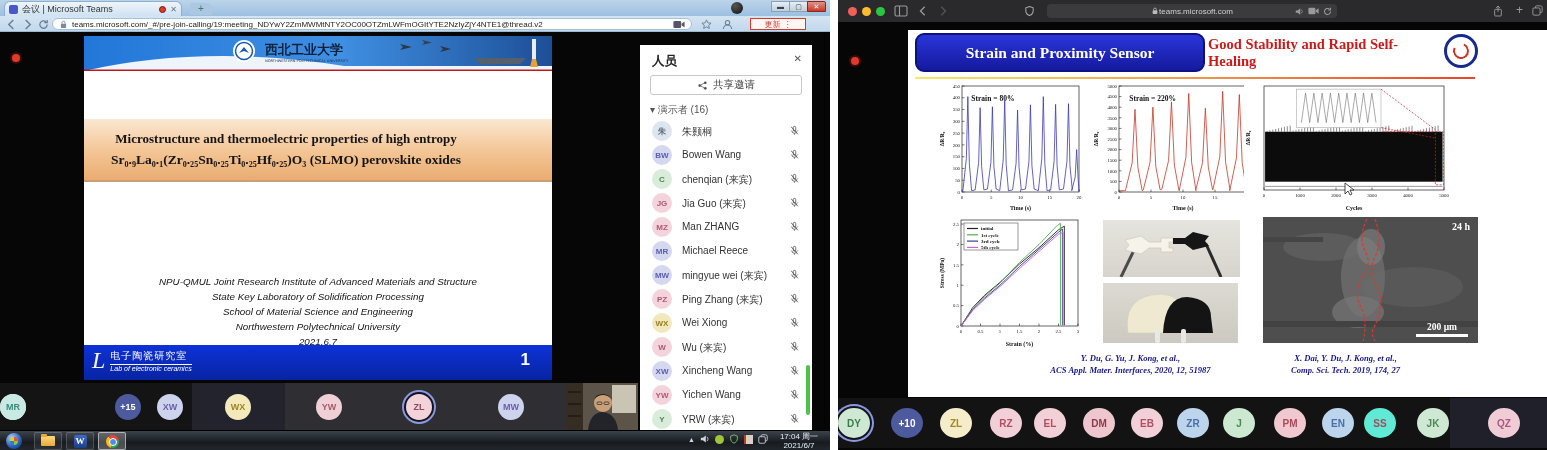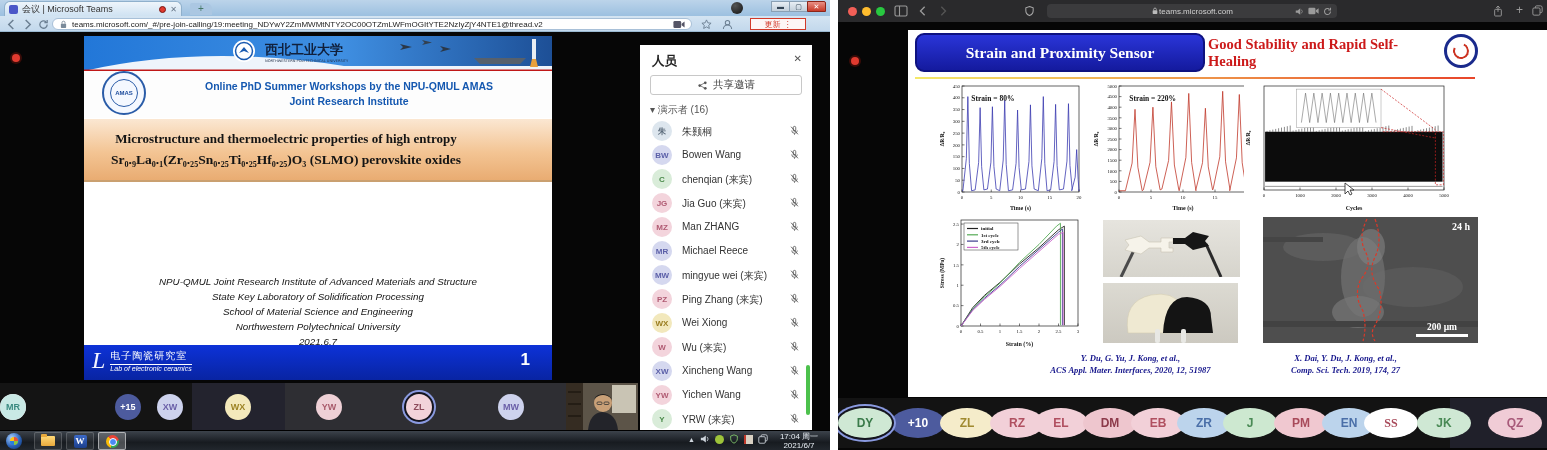--- a/index.html
+++ b/index.html
@@ -146,21 +146,21 @@
     background:radial-gradient(circle at 45% 35%,#7d7d7d,#4c4c4c 55%,#3c3c3c);}
   .semlabel{position:absolute;right:8px;top:4px;color:#fff;font-family:"Liberation Serif",serif;font-weight:bold;font-size:10px;}
   .semscale{position:absolute;right:10px;bottom:6px;color:#fff;font-family:"Liberation Serif",serif;font-weight:bold;font-size:9.5px;text-align:center;}
   .sembar{width:52px;height:3px;background:#fff;margin-top:2px;}
   .cit{position:absolute;top:322px;width:215px;text-align:center;color:#16168c;
     font-family:"Liberation Serif","DejaVu Serif",serif;font-weight:bold;font-style:italic;font-size:8.6px;line-height:12px;}
   .cursor{position:absolute;left:436px;top:152px;}
 
   .ravbar{position:absolute;left:0;top:376px;width:709px;height:50px;background:#131313;}
   .ravzone{position:absolute;left:612px;top:0;width:97px;height:50px;background:#20202a;}
-  #rwin .avatar{top:10px;width:54px;height:30px;font-size:12px;}
+  #rwin .avatar{top:10px;width:32px;height:30px;font-size:10px;}
   #rwin .avatar:nth-of-type(1){left:3px;}  #rwin .avatar:nth-of-type(2){left:53px;}
   #rwin .avatar:nth-of-type(3){left:102px;} #rwin .avatar:nth-of-type(4){left:152px;}
   #rwin .avatar:nth-of-type(5){left:196px;} #rwin .avatar:nth-of-type(6){left:245px;}
   #rwin .avatar:nth-of-type(7){left:293px;} #rwin .avatar:nth-of-type(8){left:339px;}
   #rwin .avatar:nth-of-type(9){left:385px;} #rwin .avatar:nth-of-type(10){left:436px;}
   #rwin .avatar:nth-of-type(11){left:484px;} #rwin .avatar:nth-of-type(12){left:526px;}
   #rwin .avatar:nth-of-type(13){left:579px;} #rwin .avatar:nth-of-type(14){left:650px;}
 </style>
 </head>
 <body>
@@ -297,29 +297,20 @@
           <text x="181" y="26" font-size="3.6" fill="#24324a" font-family="'DejaVu Sans',sans-serif">NORTHWESTERN POLYTECHNICAL UNIVERSITY</text>
           <path d="M316 8l12 3-12 3 3-3z" fill="#2b3848"></path>
           <path d="M338 4l10 2.5-10 2.5 2.5-2.5z" fill="#33404f"></path>
           <path d="M356 10l11 3-11 3 3-3z" fill="#2b3848"></path>
           <path d="M390 22l52 0 -6 6 -40 0z" fill="#56606c"></path>
           <rect x="448" y="3" width="4" height="20" fill="#e8eef4"></rect>
           <path d="M448 23l4 0 2 8-8 0z" fill="#e8a03c"></path>
           <rect x="0" y="33.5" width="468" height="1.5" fill="#c01818"></rect>
         </svg>
 
-        <div class="wband">
-          <div class="amas">
-            <div class="amasin">
-                <span>AMAS</span>
-              </div>
-          </div>
-          <div class="wl" style="top:9px">Online PhD Summer Workshops by the NPU-QMUL AMAS</div>
-          <div class="wl" style="top:24px">Joint Research Institute</div>
-        </div>
 
         <div class="orange">
           <div class="stitle" style="top:12px">Microstructure and thermoelectric properties of high entropy</div>
           <div class="stitle" style="top:33px;font-size:13.5px">Sr₀.₉La₀.₁(Zr₀.₂₅Sn₀.₂₅Ti₀.₂₅Hf₀.₂₅)O₃ (SLMO) perovskite oxides</div>
         </div>
 
 
         <div class="affil">
 
         <div>NPU-QMUL Joint Research Institute of Advanced Materials and Structure</div>
@@ -923,21 +914,21 @@
           </div>
 
           <div class="avatar" style="background: rgb(240, 200, 208); color: rgb(168, 74, 90);">
             <span>PM</span>
           </div>
 
           <div class="avatar" style="background: rgb(188, 212, 236); color: rgb(74, 111, 168);">
             <span>EN</span>
           </div>
 
-          <div class="avatar" style="background: #ffffff; color: rgb(168, 74, 90); font-family: Liberation Serif, serif;">
+          <div class="avatar" style="background: #5eead4; color: rgb(168, 74, 90);">
             <span>SS</span>
           </div>
 
           <div class="avatar" style="background: rgb(207, 232, 212); color: rgb(74, 138, 85);">
             <span>JK</span>
           </div>
 
           <div class="avatar" style="background: rgb(240, 204, 214); color: rgb(168, 90, 122);">
             <span>QZ</span>
           </div>

